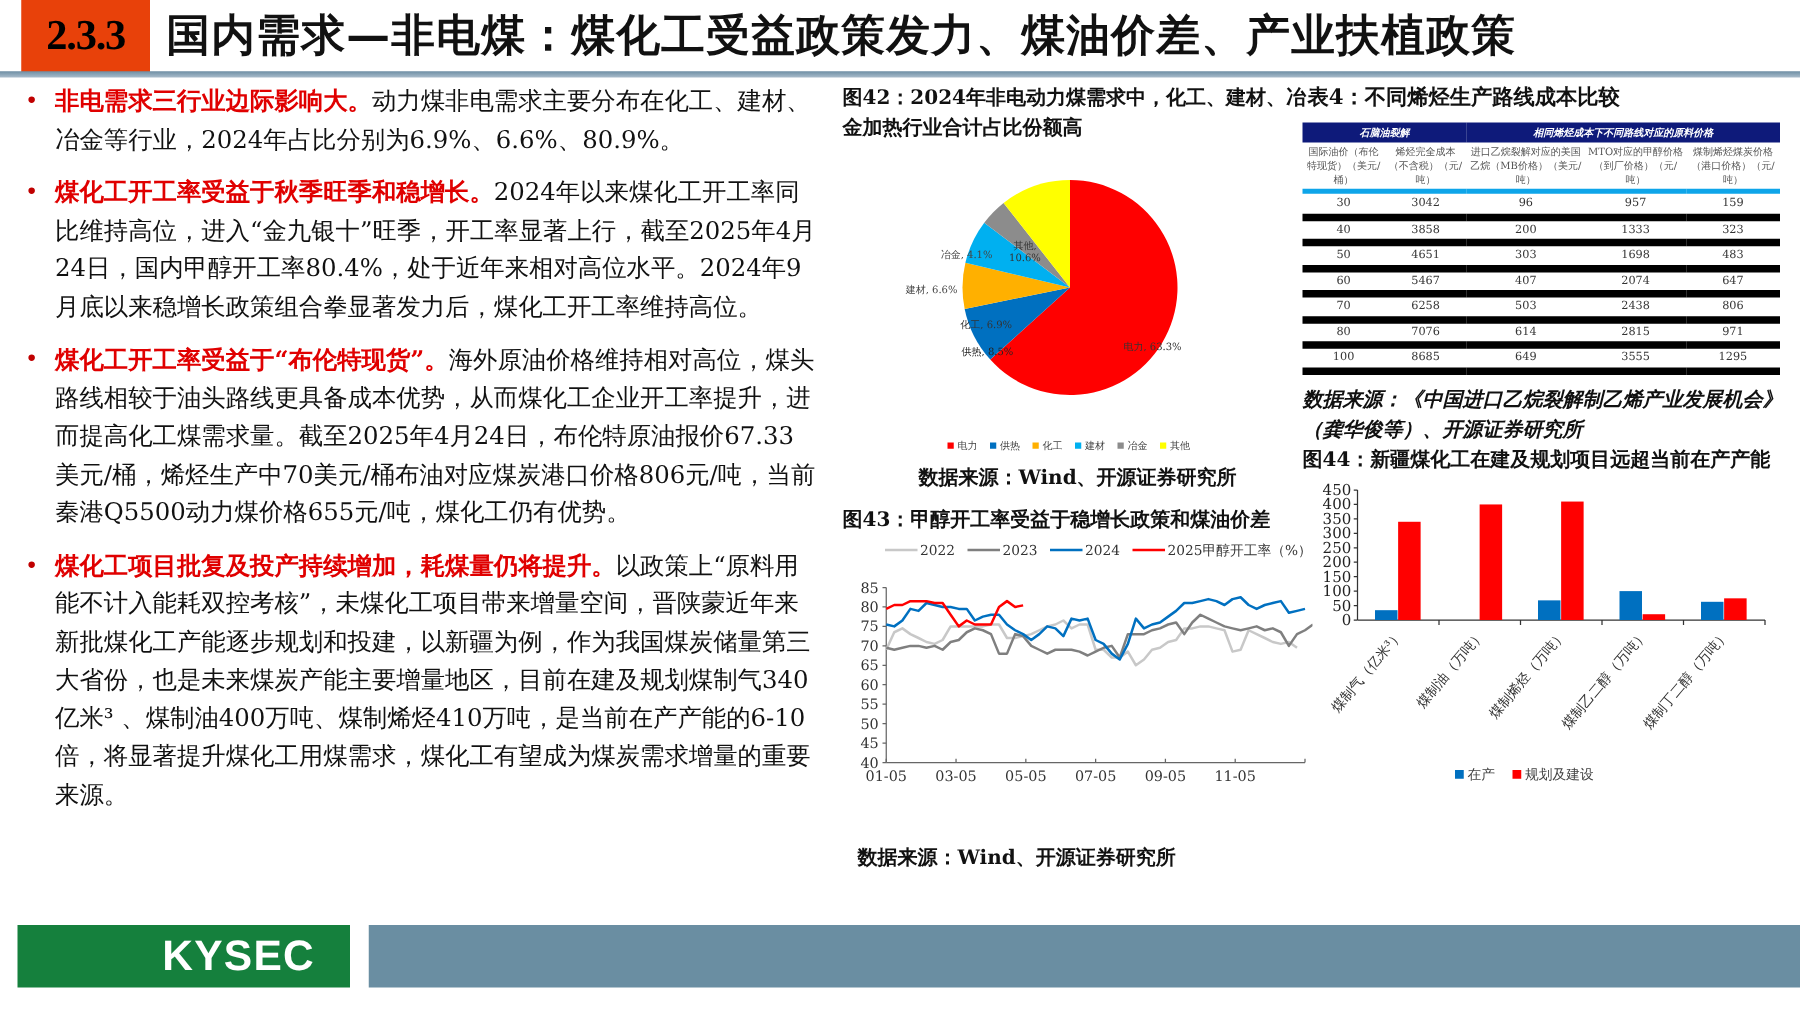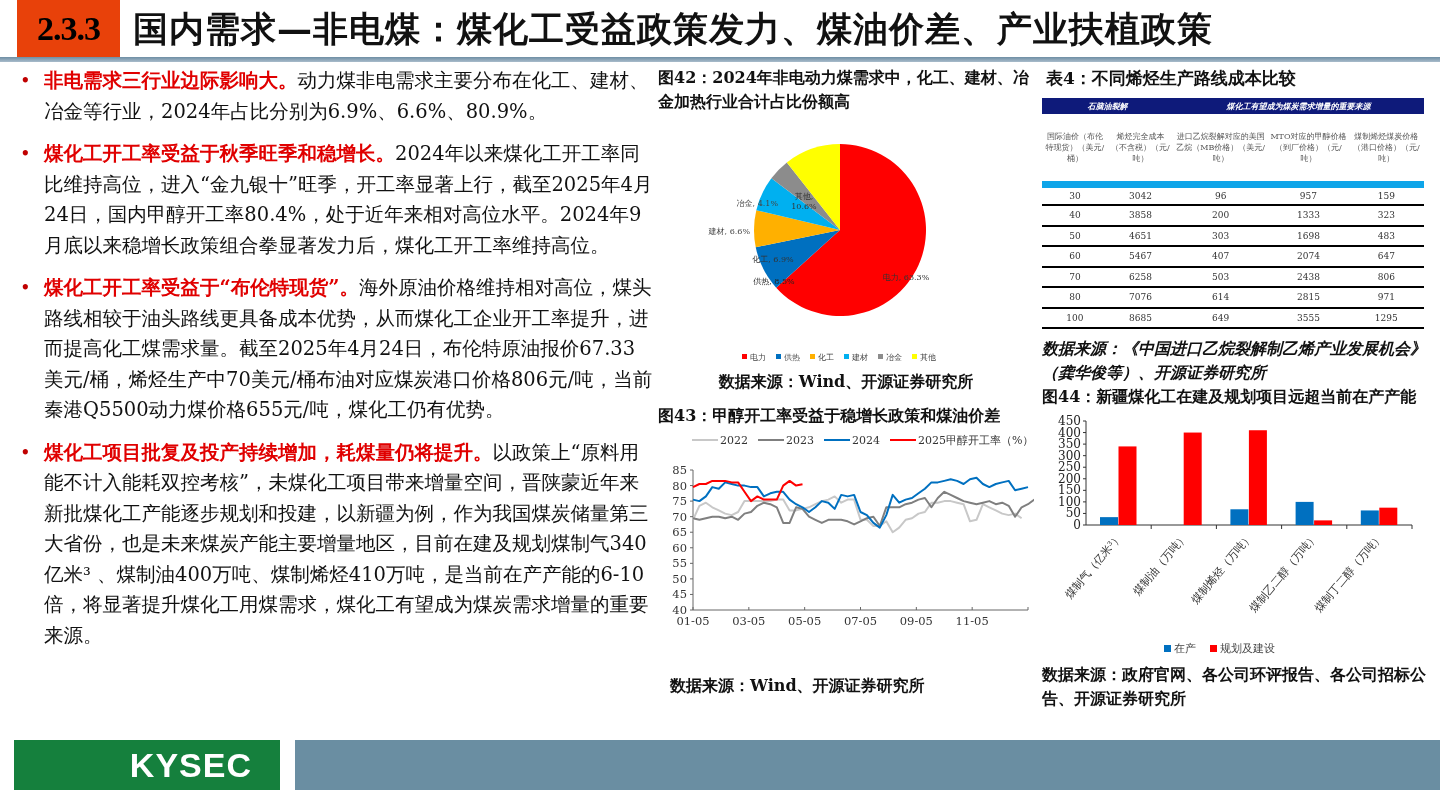--- a/index.html
+++ b/index.html
@@ -8,31 +8,31 @@
   .header { position: absolute; left: 0; top: 0; width: 1440px; height: 60px; }
   .sec-num { position: absolute; left: 17px; top: 0; width: 103px; height: 58px; background: #e8410a; color: #000000; font-family: "Liberation Serif", serif; font-weight: bold; font-size: 34px; line-height: 58px; text-align: center; letter-spacing: -1px; }
   .page-title { position: absolute; left: 133px; top: 6px; font-family: "DejaVu Serif", serif; font-size: 35px; line-height: 46px; font-weight: bold; color: #111; white-space: nowrap; letter-spacing: 1px; }
   .header-rule { position: absolute; left: 0; top: 57px; width: 1440px; height: 5px; background: linear-gradient(#6e8ea4, #a9bccb); }
 
   .left-col { position: absolute; left: 14px; top: 66px; width: 640px; }
   .bullet { position: relative; padding-left: 30px; font-size: 19.5px; line-height: 30.5px; margin-bottom: 12px; color: #111; }
   .bullet .dot { position: absolute; left: 6px; top: 0; color: #c00000; font-size: 18px; }
   .bullet .hl { color: #e00000; font-weight: bold; }
 
-  .mid-col { position: absolute; left: 658px; top: 66px; width: 376px; }
+  .mid-col { position: absolute; left: 674px; top: 66px; width: 376px; }
   .fig-title { font-size: 16px; font-weight: bold; line-height: 24px; color: #111; }
   .src { font-size: 16px; font-weight: bold; line-height: 24px; color: #111; }
 
   .right-col { position: absolute; left: 1042px; top: 66px; width: 392px; }
 
   .tbl-wrap { margin-top: 8px; width: 382px; }
   table.cost { width: 100%; border-collapse: collapse; font-size: 8.5px; color: #444; text-align: center; }
   table.cost th.band { background: #0e1a7a; color: #fff; font-size: 8px; font-style: italic; height: 16px; font-weight: bold; }
-  table.cost th.col { font-weight: normal; font-size: 8px; line-height: 11px; padding: 17px 1px; border-bottom: 7px solid #0ea5e9; color: #555; vertical-align: middle; }
-  table.cost td { height: 20.5px; border-bottom: 2px solid #000000; font-size: 9px; color: #333; }
+  table.cost th.col { font-weight: normal; font-size: 8px; line-height: 11px; padding: 2px 1px; border-bottom: 4px solid #0ea5e9; color: #555; vertical-align: middle; }
+  table.cost td { height: 20.5px; border-bottom: 6px solid #000000; font-size: 9px; color: #333; }
 
   .footer-logo { position: absolute; left: 14px; top: 740px; width: 266px; height: 50px; background: #15803d; }
   .footer-logo span { position: absolute; right: 28px; top: 6px; color: #fff; font-family: "Liberation Sans", sans-serif; font-weight: bold; font-size: 34px; letter-spacing: 1px; }
   .footer-bar { position: absolute; left: 295px; top: 740px; width: 1145px; height: 50px; background: #6a8ea2; }
 </style>
 </head>
 <body>
 
 <div class="header">
   <div class="sec-num">2.3.3</div>
@@ -139,21 +139,21 @@
   <div class="src" style="margin-top:6px; padding-left:12px;">数据来源：Wind、开源证券研究所</div>
 </div>
 
 <div class="right-col">
   <div class="fig-title" style="font-size:17px; padding-left:4px;">表4：不同烯烃生产路线成本比较</div>
   <div class="tbl-wrap">
     <table class="cost">
       <thead>
         <tr>
           <th class="band" colspan="2">石脑油裂解</th>
-          <th class="band" colspan="3">煤化工有望成为煤炭需求增量的重要来源</th>
+          <th class="band" colspan="3">相同烯烃成本下不同路线对应的原料价格</th>
         </tr>
         <tr id="thead-cols">
             <th class="col">国际油价（布伦特现货）（美元/桶）</th>
             <th class="col">烯烃完全成本（不含税）（元/吨）</th>
             <th class="col">进口乙烷裂解对应的美国乙烷（MB价格）（美元/吨）</th>
             <th class="col">MTO对应的甲醇价格（到厂价格）（元/吨）</th>
             <th class="col">煤制烯烃煤炭价格（港口价格）（元/吨）</th>
           </tr>
       </thead>
       <tbody id="tbody">
@@ -251,19 +251,18 @@
       <text x="276.20000000000005" y="128" text-anchor="end" font-size="11" fill="#333" transform="rotate(-50 276.20000000000005 128)">煤制乙二醇（万吨）</text>
       <line x1="370" y1="116" x2="370" y2="120" stroke="#333"></line>
       <rect x="318.8" y="101.44" width="18" height="14.560000000000002" fill="#0070c0"></rect>
       <rect x="337.3" y="98.66666666666667" width="18" height="17.33333333333333" fill="#ff0000"></rect>
       <text x="341.40000000000003" y="128" text-anchor="end" font-size="11" fill="#333" transform="rotate(-50 341.40000000000003 128)">煤制丁二醇（万吨）</text>
       <rect x="122" y="236" width="7" height="7" fill="#0070c0"></rect>
       <text x="132" y="243" font-size="11" fill="#444">在产</text>
       <rect x="168" y="236" width="7" height="7" fill="#ff0000"></rect>
       <text x="178" y="243" font-size="11" fill="#444">规划及建设</text>
     </svg>
-  <div class="src" style="margin-top:2px;">数据来源：政府官网、各公司环评报告、各公司招标公告、开源证券研究所</div>
 </div>
 
 <div class="footer-logo">
     <span>KYSEC</span>
   </div>
 <div class="footer-bar"></div>
 
 </body></html>

